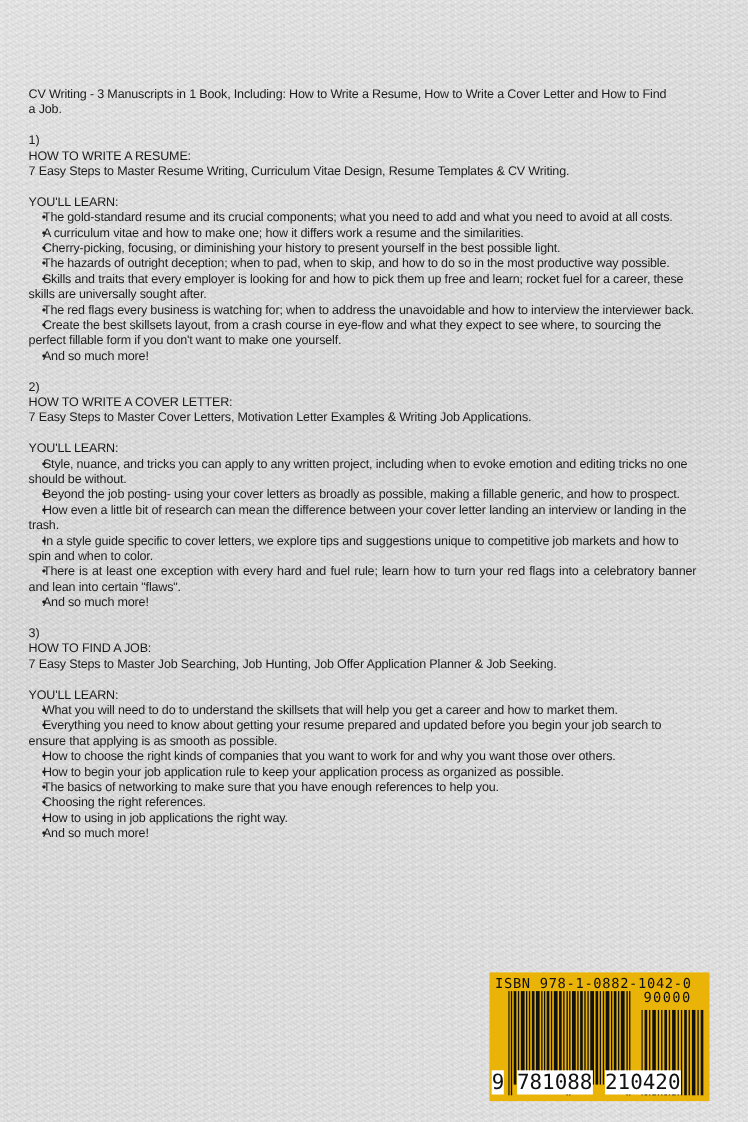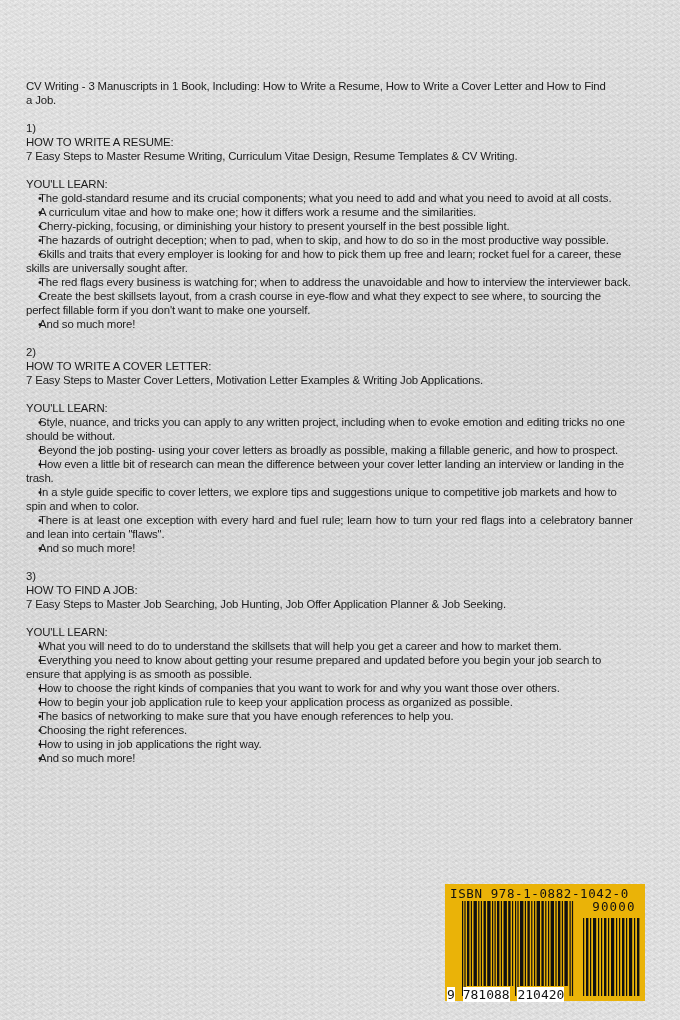--- a/index.html
+++ b/index.html
@@ -33,28 +33,28 @@
     margin-top: 16px;
   }
   .isbn-text {
     position: absolute; left: 5px; top: 2px; width: 192px;
     font-family: "DejaVu Sans Mono", "Liberation Mono", monospace;
     font-size: 12.5px; letter-spacing: 0.6px; color: #111; white-space: nowrap;
   }
   .addon-text {
     position: absolute; left: 140px; top: 15px; width: 58px;
     font-family: "DejaVu Sans Mono", "Liberation Mono", monospace;
-    font-size: 12.5px; letter-spacing: 1.2px; color: #111; text-align: center;
+    font-size: 12.5px; letter-spacing: 1.2px; color: #111; text-align: left;
   }
   .bars-main { position: absolute; left: 17px; top: 17px; width: 112px; height: 95px; }
   .bars-addon { position: absolute; left: 138px; top: 34px; width: 58px; height: 78px; }
   .ean-digits {
-    position: absolute; left: 2px; top: 103px; width: 140px;
+    position: absolute; left: 2px; top: 89px; width: 140px;
     font-family: "DejaVu Sans Mono", "Liberation Mono", monospace;
-    font-size: 13px; color: #111; white-space: nowrap; background: transparent;
+    font-size: 19px; color: #111; white-space: nowrap; background: transparent;
   }
   .ean-digits span { background: #fff; }
 </style>
 </head>
 <body>
 
 <div class="page">
   <span class="line">CV Writing - 3 Manuscripts in 1 Book, Including: How to Write a Resume, How to Write a Cover Letter and How to Find</span>
   <span class="line">a Job.</span>
   <div class="blank"></div>

